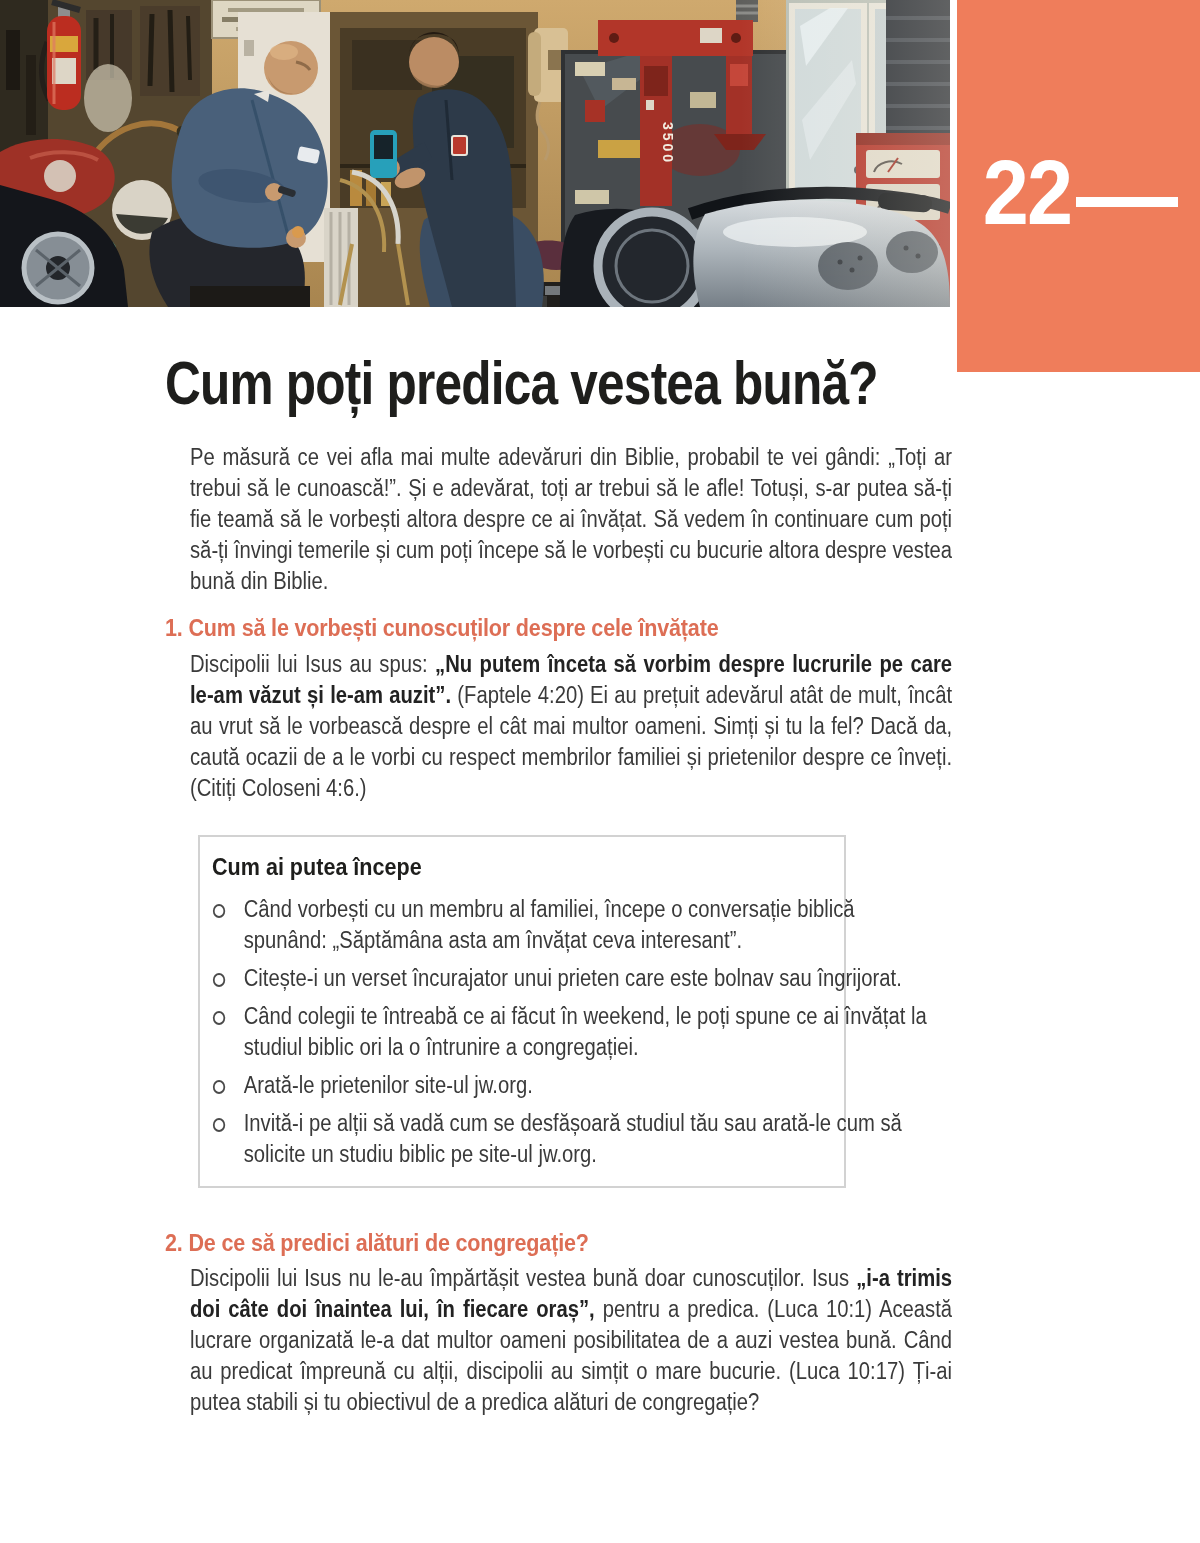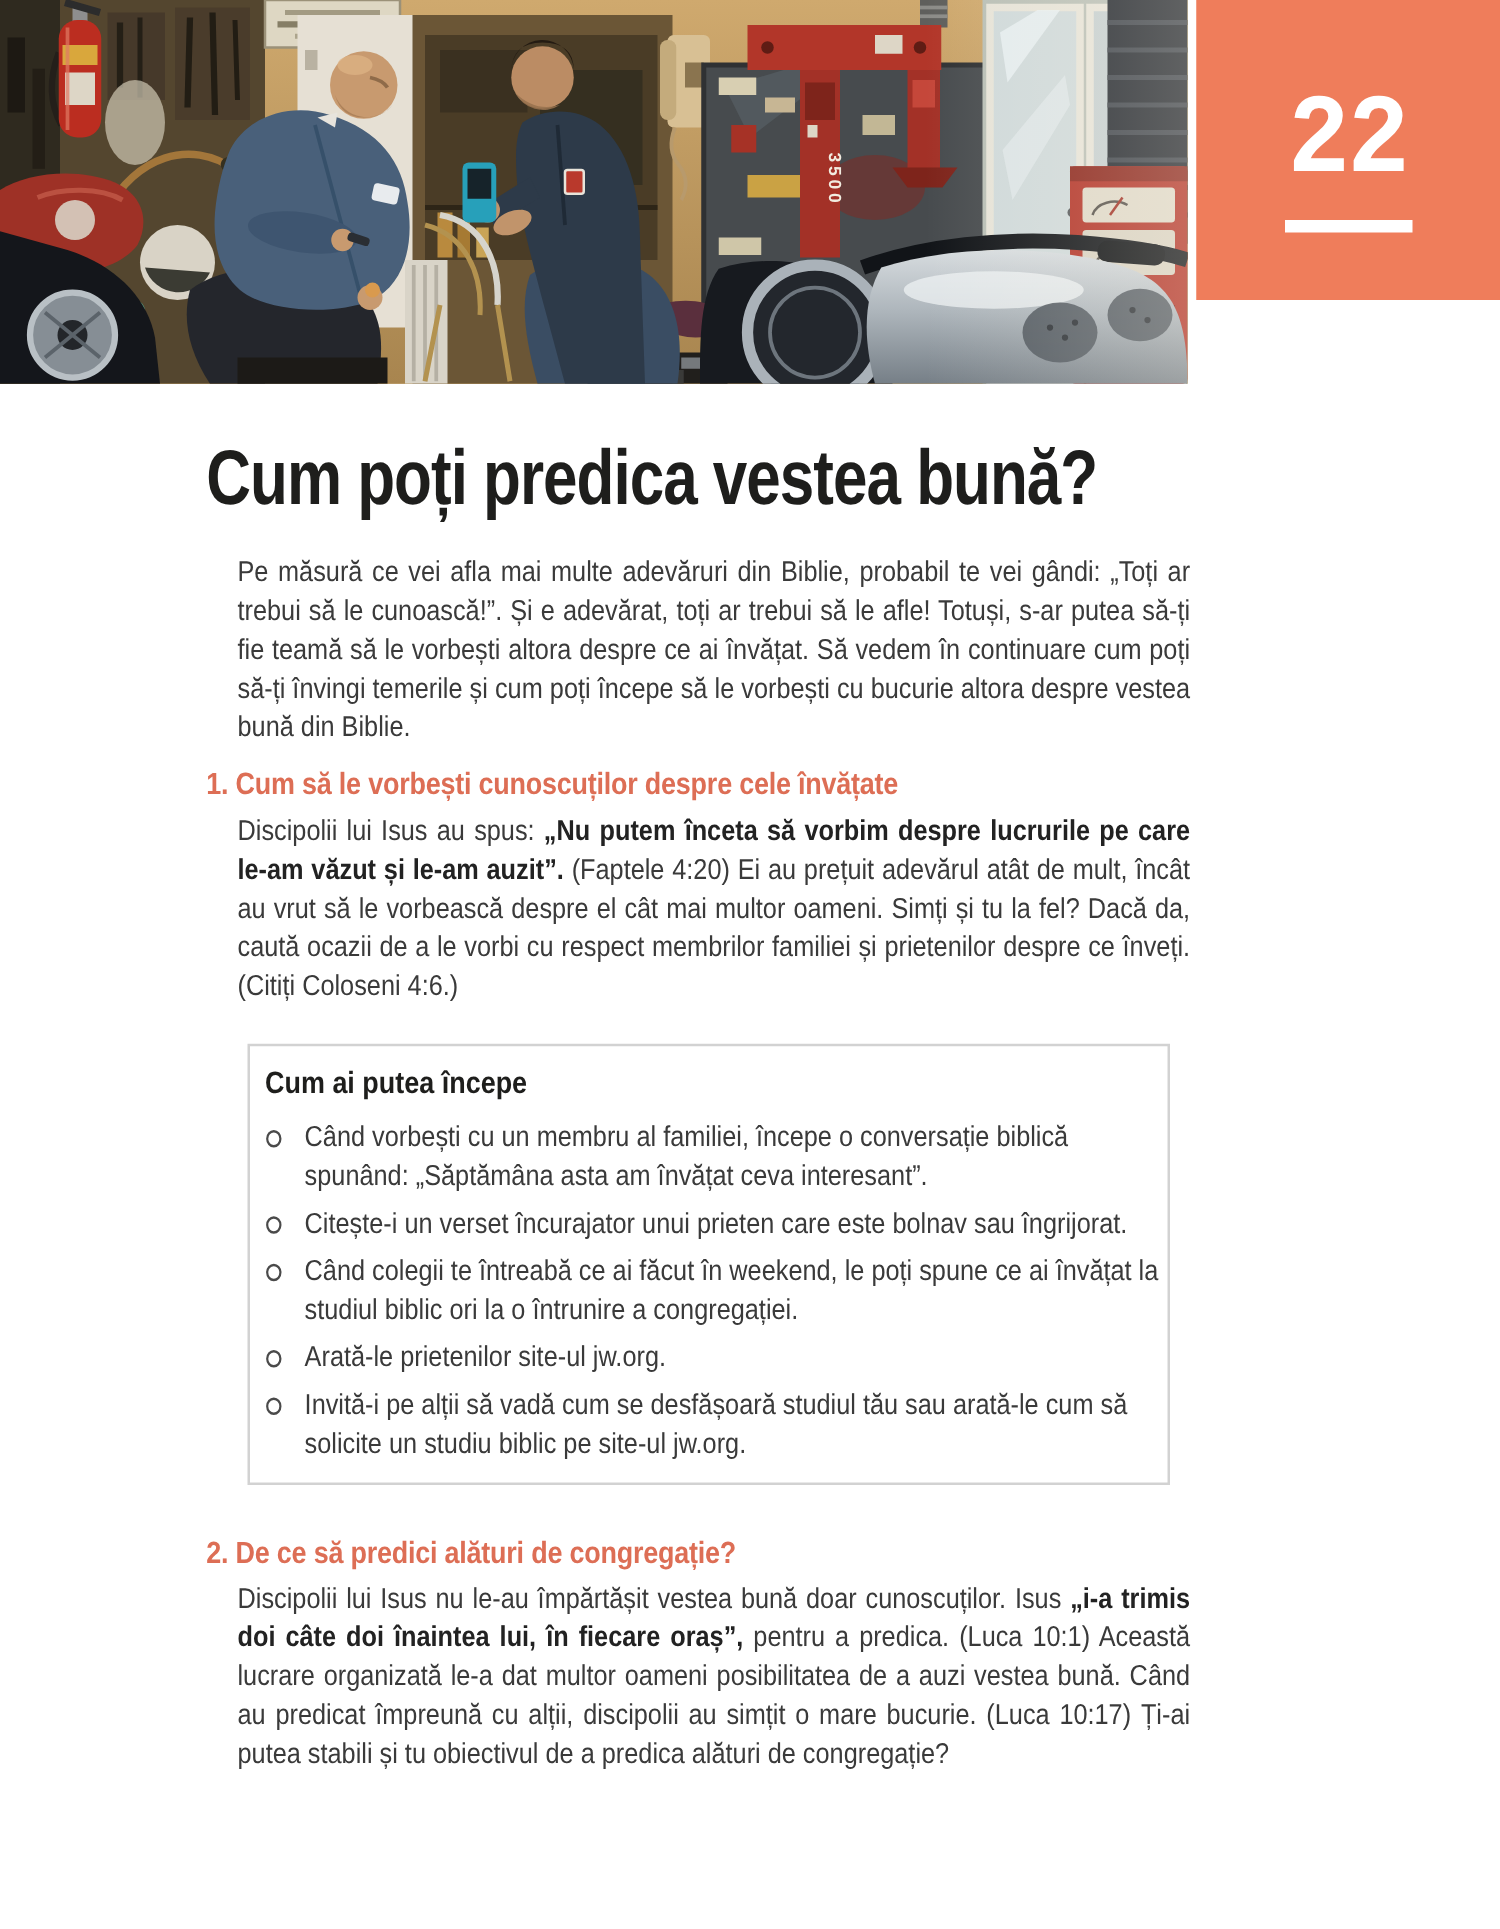--- a/index.html
+++ b/index.html
@@ -17,25 +17,24 @@
     background:var(--page-bg);
     font-family:"Liberation Sans", sans-serif;
     color:var(--text);
     overflow:hidden;
     position:relative;
   }
   
   .hero{position:relative;width:1200px;height:307px;}
   .hero-photo{position:absolute;left:0;top:0;width:950px;height:307px;overflow:hidden;background:#b99457;}
   .lesson-badge{
-    position:absolute;left:957px;top:0;width:243px;height:240px;
+    position:absolute;left:957px;top:0;width:243px;height:372px;
     background:var(--accent);
-    display:flex;flex-direction:column;align-items:center;justify-content:center;
+    display:flex;flex-direction:row;align-items:center;justify-content:center;
     padding-top:14px;
-    font-family:Liberation Mono, monospace;
   }
   .lesson-number{
     font-size:90px;font-weight:700;color:#fff;line-height:1;
     letter-spacing:-2px;transform:scaleX(0.92);
   }
   .badge-underline{width:102px;height:10px;background:#fff;margin-top:17px;}
   
   .content{padding:0 245px 0 165px;}
   .condense{transform:scaleX(0.88);transform-origin:left top;}
   .page-title{
@@ -56,21 +55,21 @@
     font-size:24.5px;line-height:30px;font-weight:700;
     color:var(--heading-accent);
     white-space:nowrap;letter-spacing:-0.2px;
   }
   .section-heading.second{margin-top:40px;}
   .par-tight{margin-top:6px;}
   .par-second{margin-top:5px;}
   
   .tips-box{
     margin:31px 0 0 33px;
-    width:738px;
+    width:648px;
     border:2px solid var(--box-border);
     padding:14px 26px 16px 12px;
   }
   .tips-heading{
     margin:0 0 12px 0;
     font-size:24.5px;line-height:31px;font-weight:700;color:var(--title);
     white-space:nowrap;
   }
   .tips-list{
     list-style:none;margin:0;padding:0;

